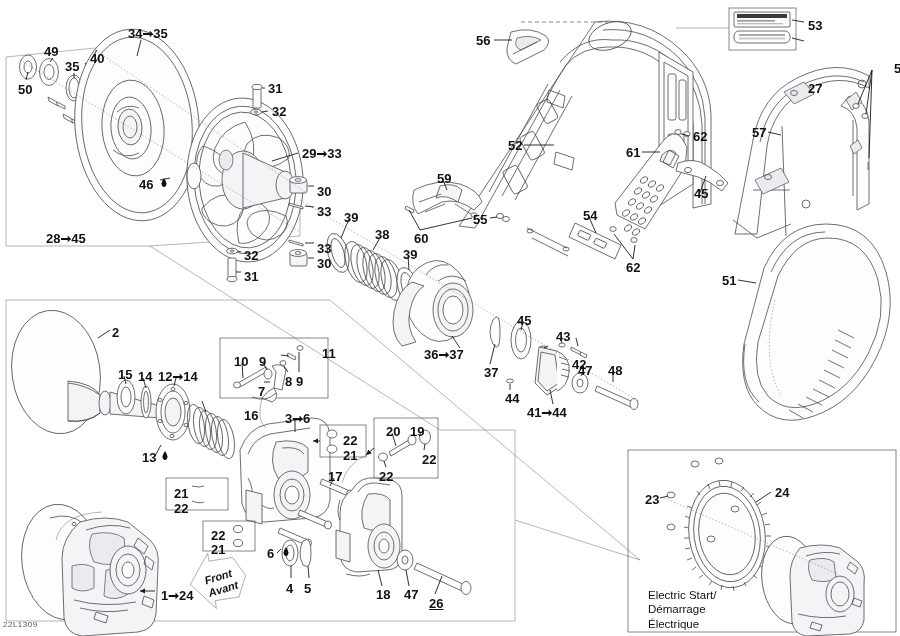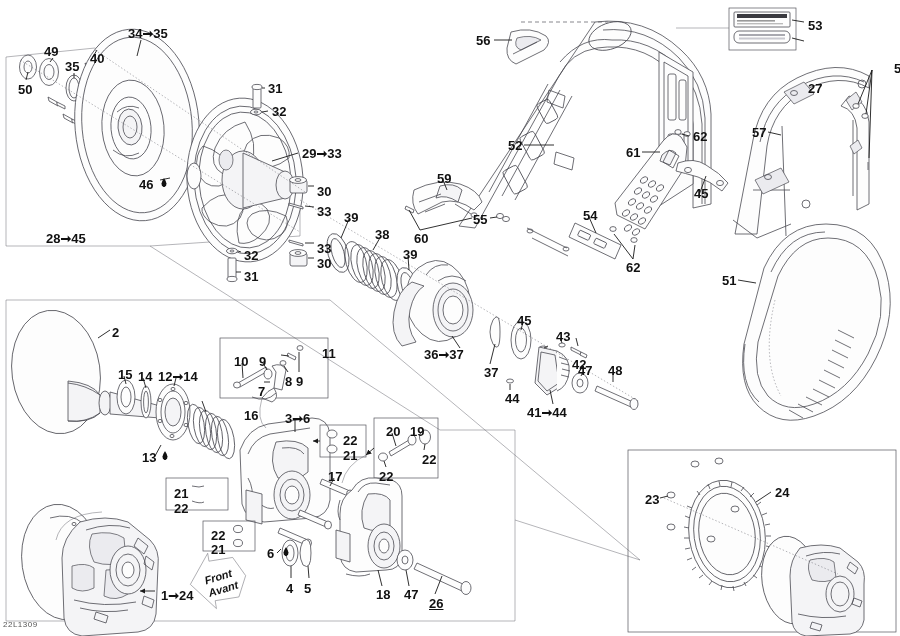--- a/index.html
+++ b/index.html
@@ -830,18 +830,21 @@
       <div class="lbl" style="left: 161px; top: 589px;">1➞24</div>
       <div class="lbl" style="left: 645px; top: 493px;">23</div>
       <div class="lbl" style="left: 775px; top: 486px;">24</div>
     </div>
   <div id="drops">
       <div class="drop" style="left: 161px; top: 178px;"></div>
       <div class="drop" style="left: 162px; top: 451px;"></div>
       <div class="drop" style="left: 283px; top: 547px;"></div>
     </div>
 
+  <div class="estart" style="left:648px;top:588px;">Electric Start/
+Démarrage
+Électrique</div>
 
   <div class="frontavant" style="left:203px;top:575px;">Front
 Avant</div>
 
   <div class="corner">22L1309</div>
 </div>
 
 </body></html>

